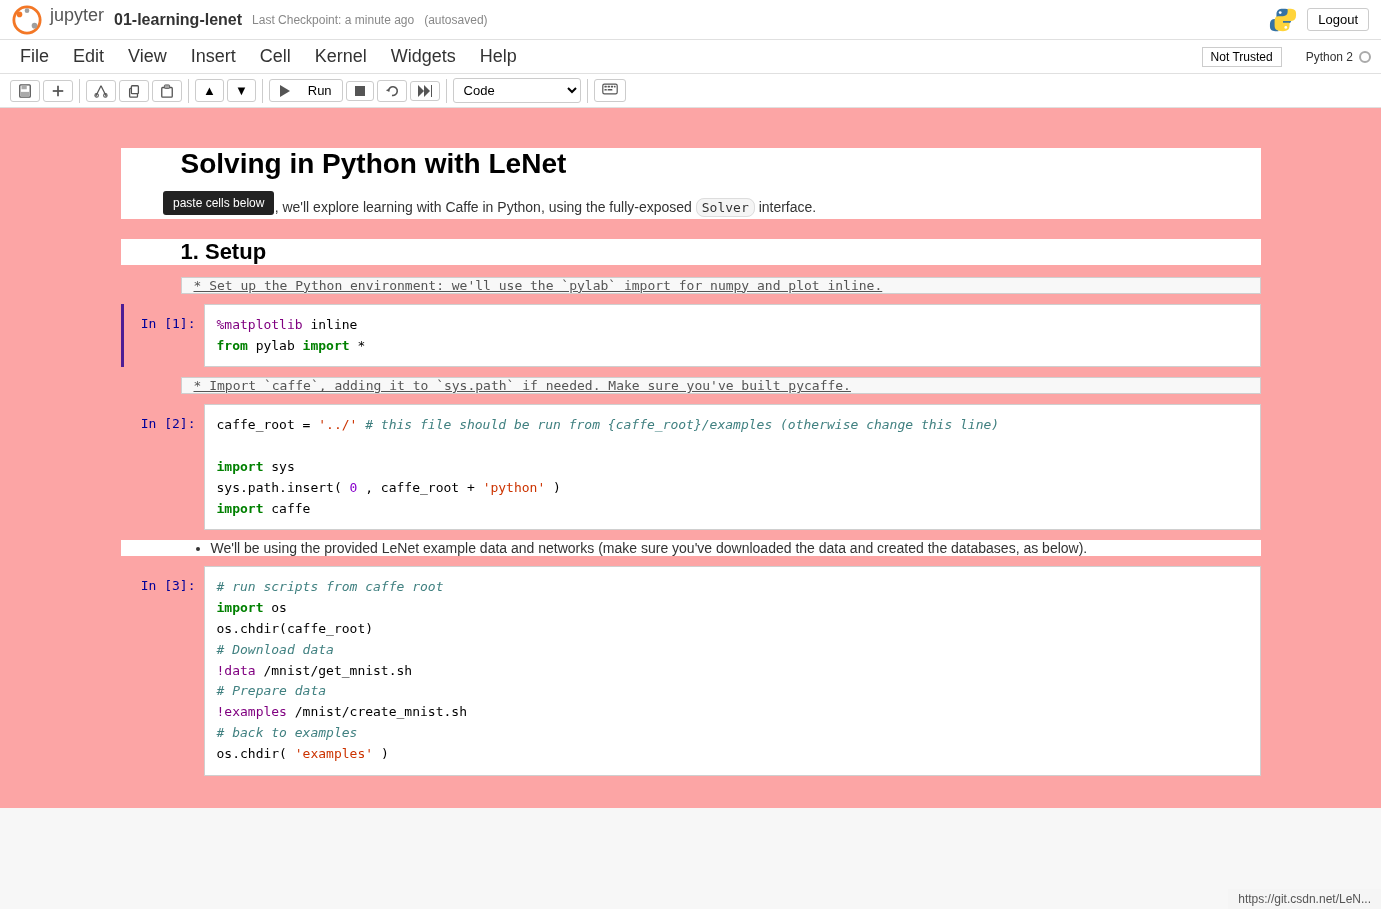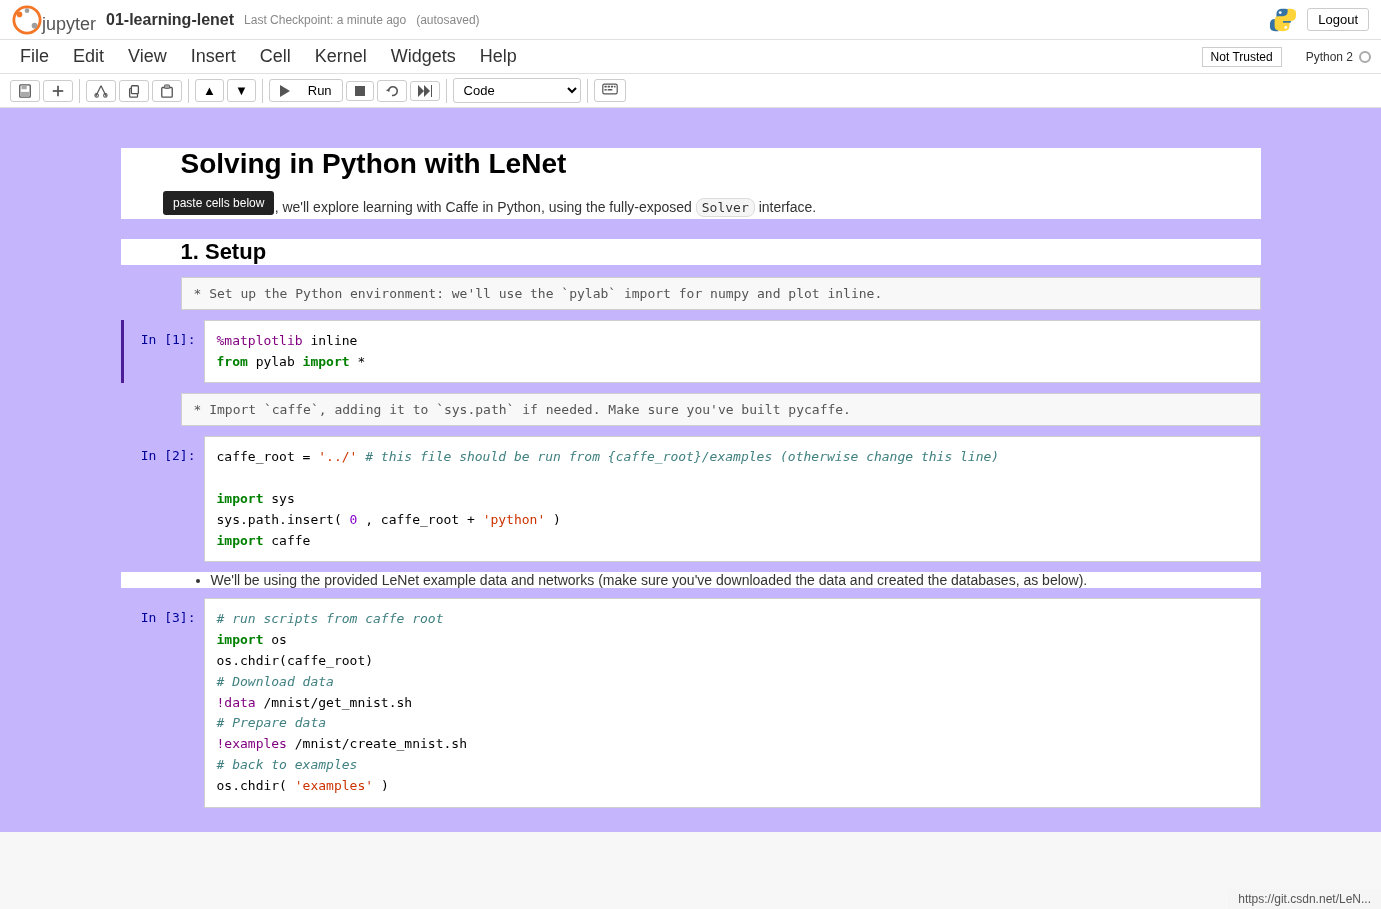--- a/index.html
+++ b/index.html
@@ -5,21 +5,21 @@
     * { box-sizing: border-box; margin: 0; padding: 0; }
     body { font-family: Arial, sans-serif; font-size: 14px; background: #f7f7f7; color: #333; }
 
     
     #topbar {
       display: flex; align-items: center; justify-content: space-between;
       background: #fff; border-bottom: 1px solid #e0e0e0;
       padding: 4px 12px; height: 40px;
     }
     #topbar-left { display: flex; align-items: center; gap: 10px; }
-    .jupyter-logo { display: flex; align-items: flex-end; gap: 0; }
+    .jupyter-logo { display: flex; align-items: flex-start; gap: 8px; }
     .jupyter-logo-icon { width: 30px; height: 30px; }
     #topbar-right { display: flex; align-items: center; gap: 10px; }
     .python-logo { width: 28px; height: 28px; }
     .logout-btn {
       border: 1px solid #ccc; background: #fff; padding: 3px 10px;
       font-size: 13px; cursor: pointer; border-radius: 3px;
     }
 
     
     #menubar {
@@ -67,42 +67,42 @@
     
     .tooltip-box {
       position: absolute; left: 163px; top: 117px;
       background: #222; color: #fff; font-size: 12px;
       padding: 5px 10px; border-radius: 3px; white-space: nowrap;
       z-index: 100; pointer-events: none;
     }
 
     
     #notebook {
-      background: #c4b5fd; padding: 20px 0; min-height: 700px;
+      background: #fca5a5; padding: 20px 0; min-height: 700px;
       overflow-y: auto;
     }
 
     .nb-container {
       max-width: 1200px; margin: 0 auto; padding: 0 30px;
     }
     .h1-title { font-size: 28px; font-weight: bold; color: #000; margin: 20px 0 16px 0; }
     .h2-title { font-size: 22px; font-weight: bold; color: #000; margin: 20px 0 12px 0; }
     .md-text { font-size: 14px; color: #333; line-height: 1.6; }
     .inline-code {
       font-family: monospace; background: #f5f5f5;
       border: 1px solid #ddd; padding: 1px 5px; border-radius: 8px; font-size: 13px;
     }
     .bullet-list { margin: 8px 0 8px 30px; }
     .bullet-list li { margin: 4px 0; font-size: 14px; color: #333; }
 
     
     .comment-cell {
       background: #f8f8f8; border: 1px solid #cfcfcf;
-      margin: 10px 0 10px 60px; padding: 8px 12px;
-      font-family: monospace; font-size: 13px; color: #555;
+      margin: 10px 0 10px 60px; padding: 0 12px;
+      font-family: monospace; font-size: 13px; color: #555; text-decoration: underline;
     }
 
     
     .code-cell-wrapper {
       display: flex; margin: 4px 0; position: relative;
     }
     .code-cell-wrapper.active-cell {
       border-left: 3px solid #4c1d95;
     }
     .code-cell-wrapper.inactive-cell {

